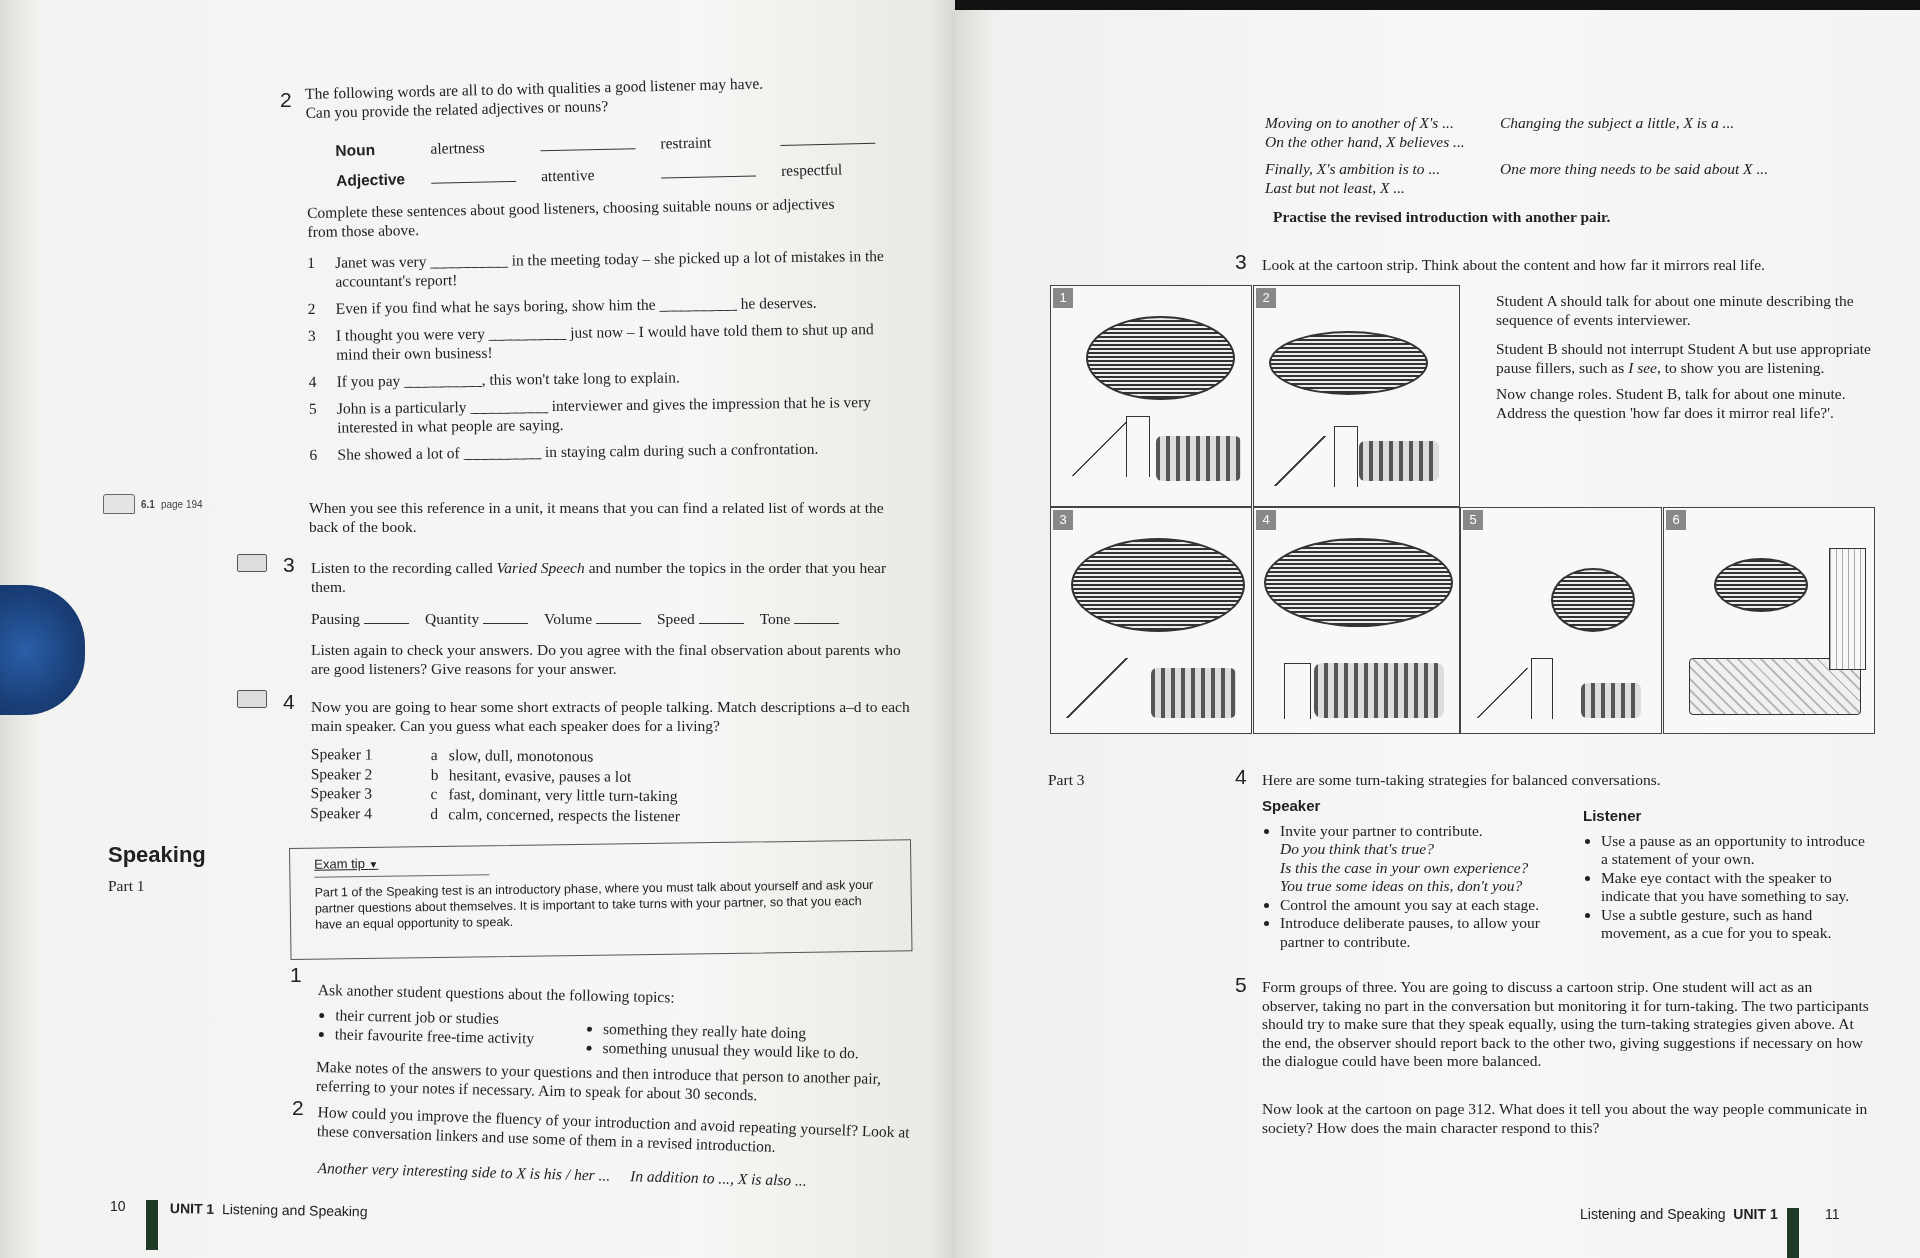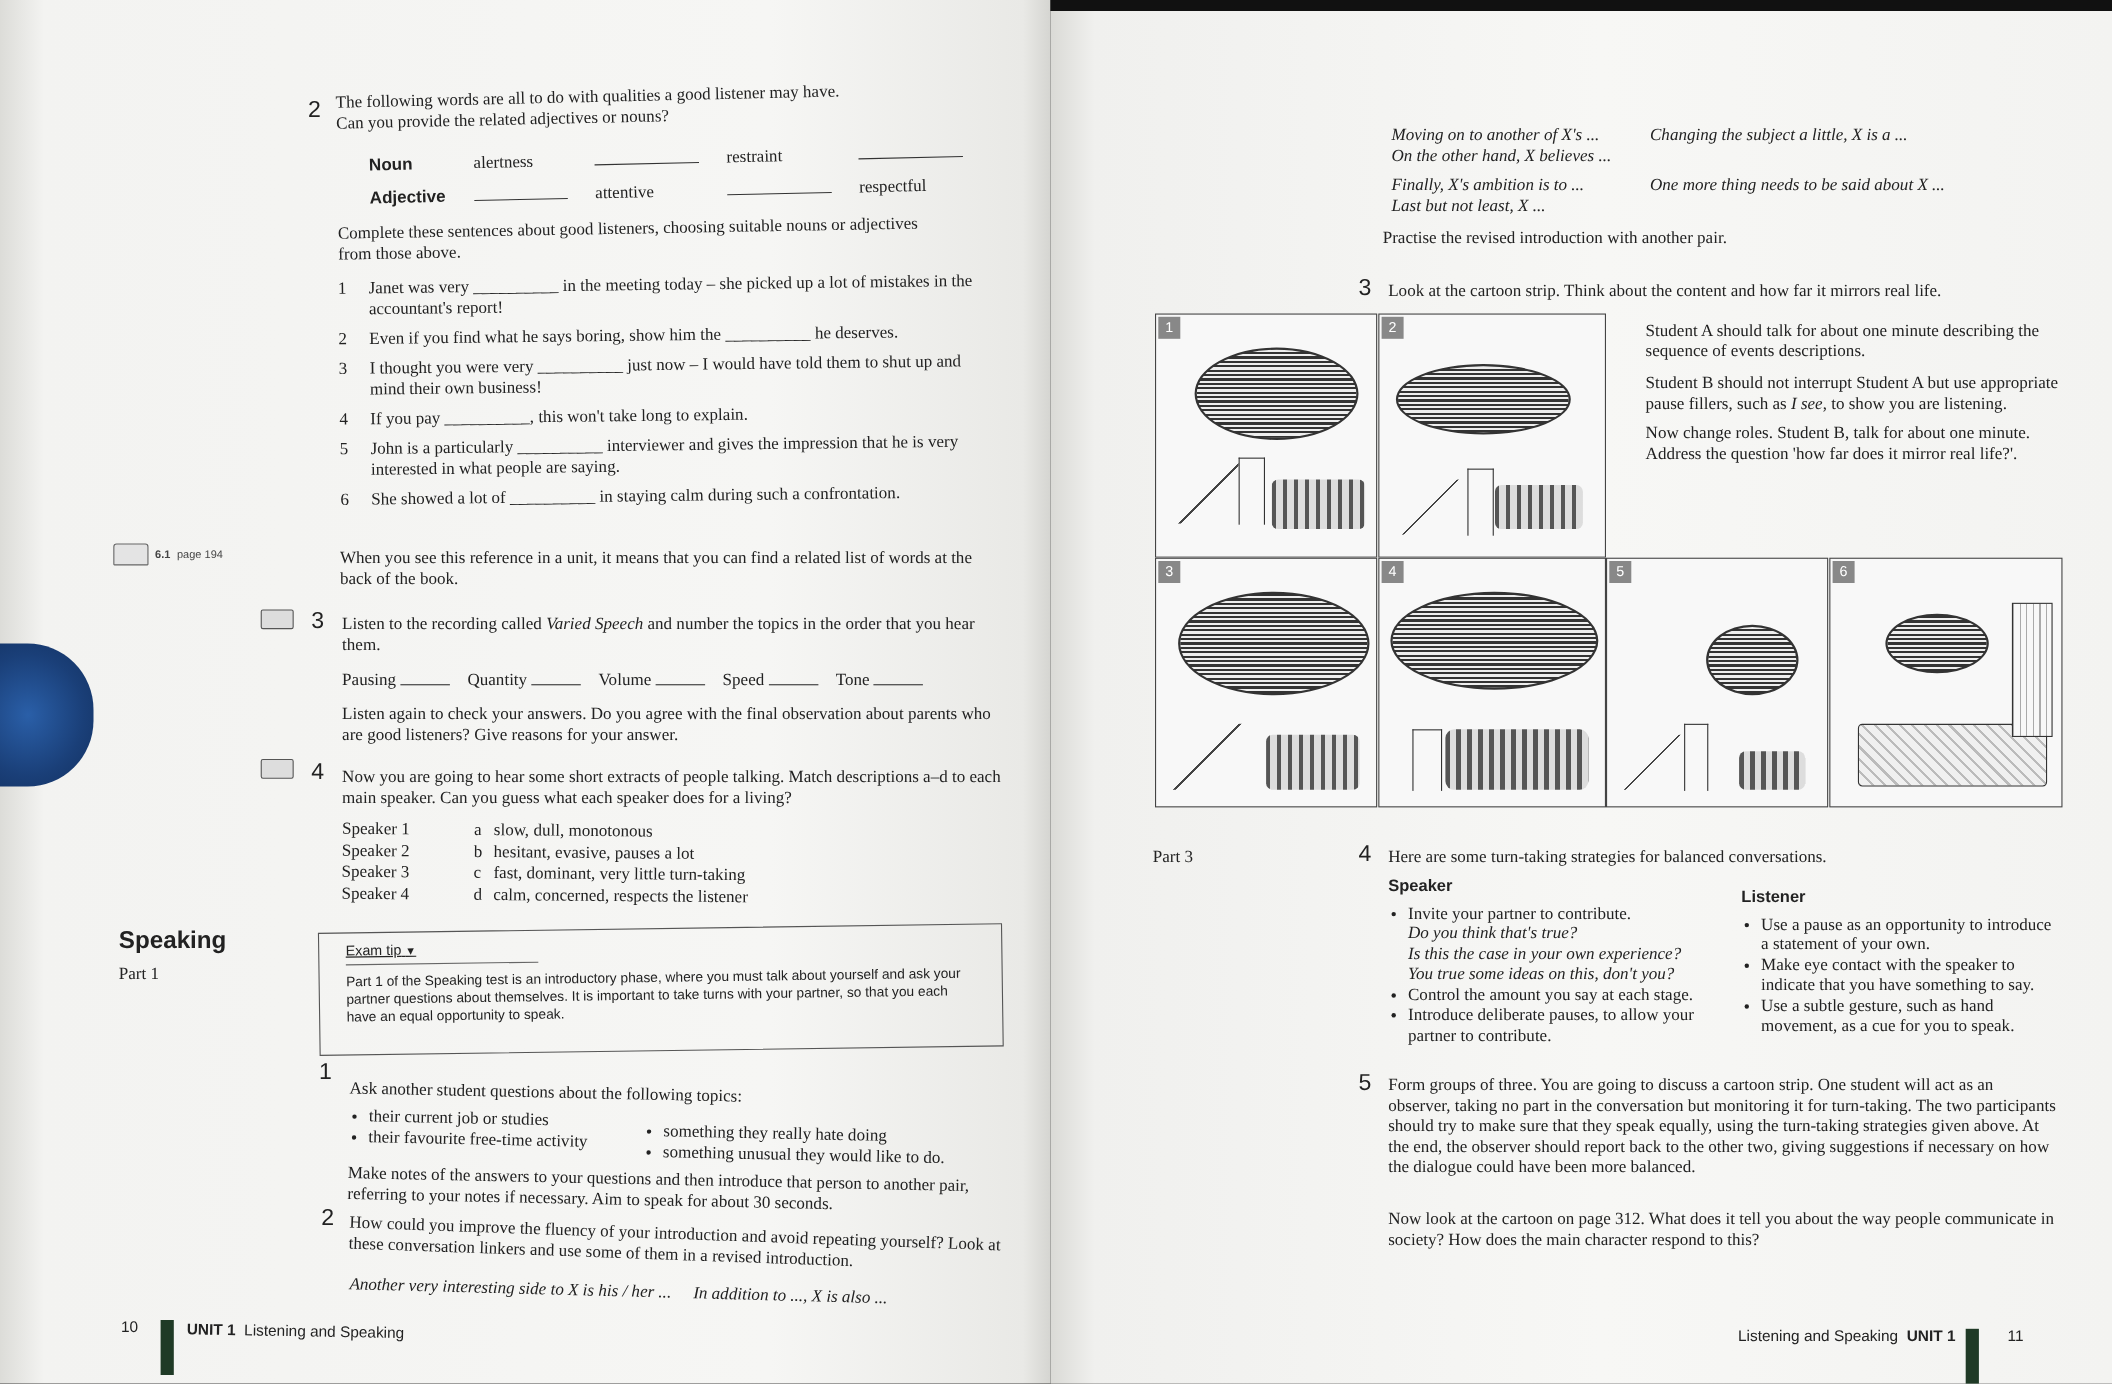--- a/index.html
+++ b/index.html
@@ -181,21 +181,21 @@
       </div>
     <div class="row" style="margin-top:8px">
         <span style="width:235px">Finally, X's ambition is to ...</span>
         <span>One more thing needs to be said about X ...</span>
       </div>
     <div class="row">
         <span style="width:235px">Last but not least, X ...</span>
         <span></span>
       </div>
   </div>
-  <div class="abs txt" style="left:302px;top:197px;">Practise the revised introduction with another pair.</div>
+  <div class="abs txt" style="left:318px;top:197px;font-weight:bold;">Practise the revised introduction with another pair.</div>
 
   <div class="abs qnum" style="left:280px;top:240px;">3</div>
   <div class="abs txt" style="left:307px;top:245px;">Look at the cartoon strip. Think about the content and how far it mirrors real life.</div>
 
   <div class="panel" style="left:95px;top:275px;width:200px;height:220px;">
     <div class="pnum">1</div>
     <div class="cloud" style="left:35px;top:30px;width:145px;height:80px;"></div>
     <div class="abs" style="left:20px;top:135px;width:55px;height:55px;background:linear-gradient(135deg,transparent 50%,#444 50%,#444 52%,transparent 52%);"></div>
     <div class="abs" style="left:75px;top:130px;width:22px;height:60px;border:1.5px solid #333;border-bottom:none;"></div>
     <div class="abs" style="left:105px;top:150px;width:85px;height:45px;background:repeating-linear-gradient(90deg,#555 0 4px,#ddd 4px 10px);border-radius:6px;"></div>
@@ -227,21 +227,21 @@
     <div class="abs" style="left:120px;top:175px;width:60px;height:35px;background:repeating-linear-gradient(90deg,#555 0 4px,#ddd 4px 10px);border-radius:6px;"></div>
   </div>
   <div class="panel" style="left:708px;top:497px;width:210px;height:225px;">
     <div class="pnum">6</div>
     <div class="cloud" style="left:50px;top:50px;width:90px;height:50px;"></div>
     <div class="abs" style="left:25px;top:150px;width:170px;height:55px;border:1.5px solid #333;background:repeating-linear-gradient(45deg,#bbb 0 2px,#f0f0f0 2px 8px);border-radius:4px;"></div>
     <div class="abs" style="left:165px;top:40px;width:35px;height:120px;border:1.5px solid #333;background:repeating-linear-gradient(90deg,#aaa 0 1px,#f8f8f8 1px 6px);"></div>
   </div>
 
   <div class="abs txt" style="left:541px;top:282px;width:380px;line-height:18.5px;">
-    <div>Student A should talk for about one minute describing the sequence of events descriptions.</div>
+    <div>Student A should talk for about one minute describing the sequence of events interviewer.</div>
     <div style="margin-top:11px"><span>Student B should not interrupt Student A but use appropriate pause fillers, such as </span><span class="it">I see</span><span>, to show you are listening.</span></div>
     <div style="margin-top:8px">Now change roles. Student B, talk for about one minute. Address the question 'how far does it mirror real life?'.</div>
   </div>
 
   <div class="abs txt" style="left:93px;top:760px;">Part 3</div>
 
   <div class="abs qnum" style="left:280px;top:755px;">4</div>
   <div class="abs txt" style="left:307px;top:760px;">Here are some turn-taking strategies for balanced conversations.</div>
 
   <div class="abs txt" style="left:307px;top:787px;width:320px;line-height:18.5px;">

